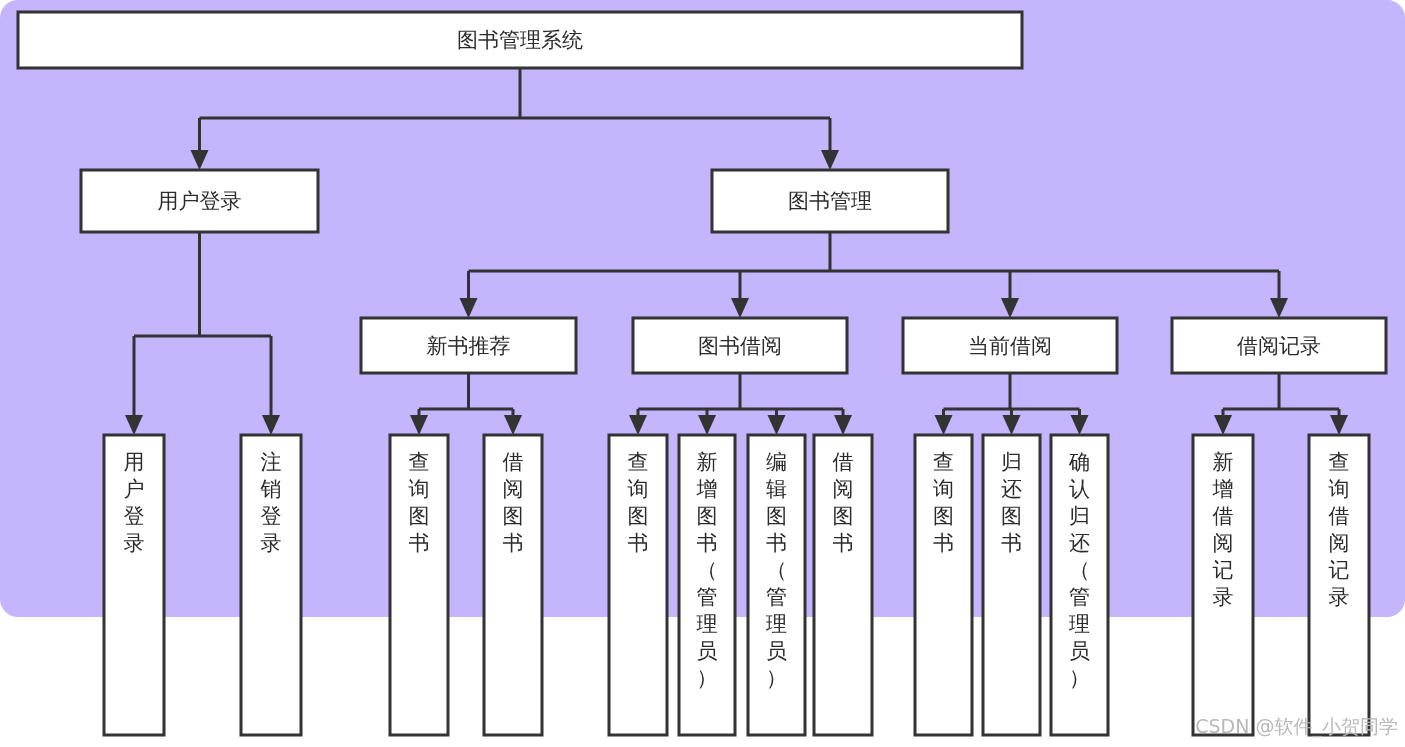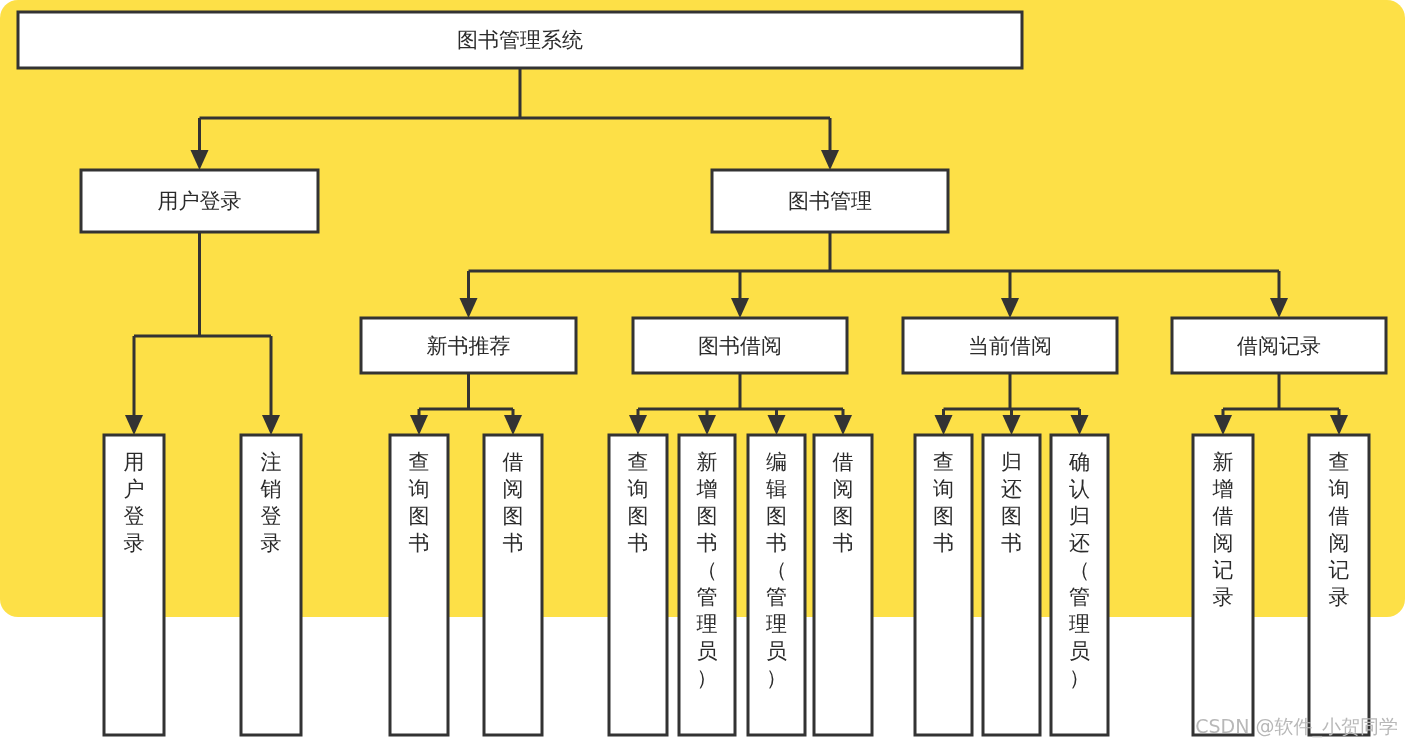--- a/index.html
+++ b/index.html
@@ -11,21 +11,21 @@
   body {
     width: 1405px;
     height: 747px;
     overflow: hidden;
     font-family: "DejaVu Sans", "Liberation Sans", sans-serif;
   }
   #diagram-root {
     position: relative;
     width: 1405px;
     height: 617px;
-    background: #fde047;
+    background: #c4b5fd;
     border-radius: 18px;
   }
   svg#flowchart {
     position: absolute;
     top: 0;
     left: 0;
     width: 1405px;
     height: 747px;
     display: block;
   }

